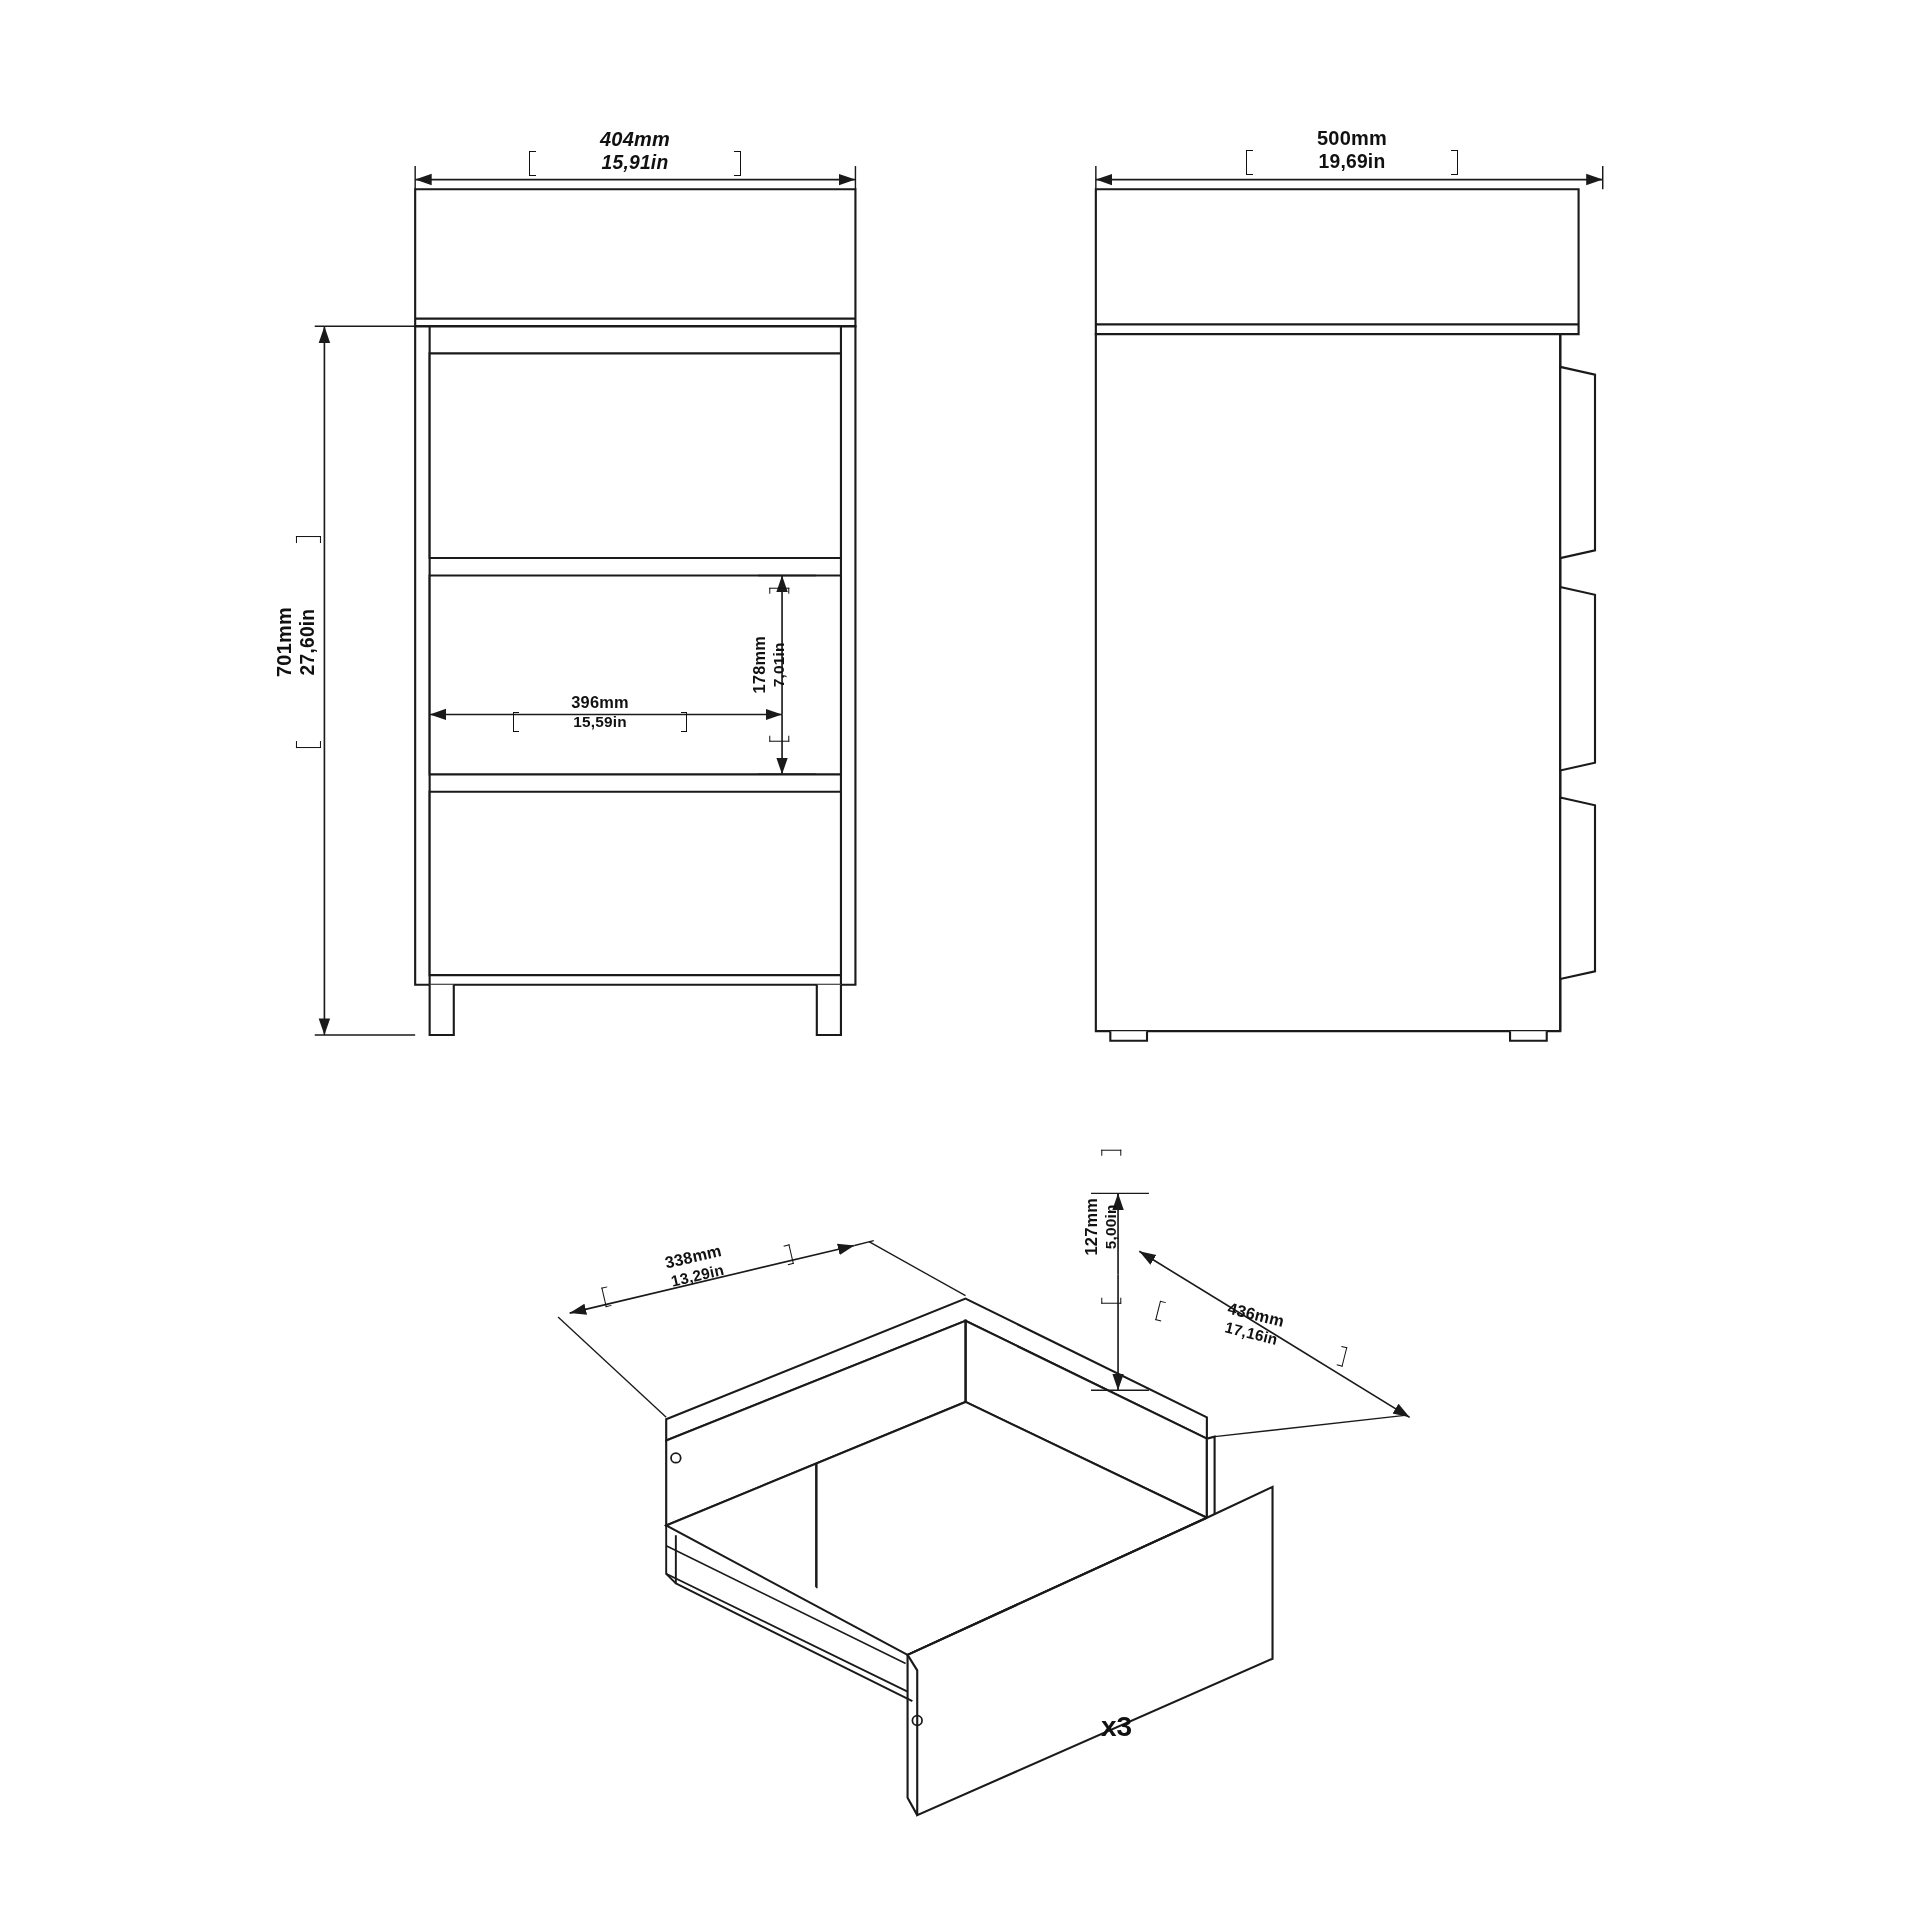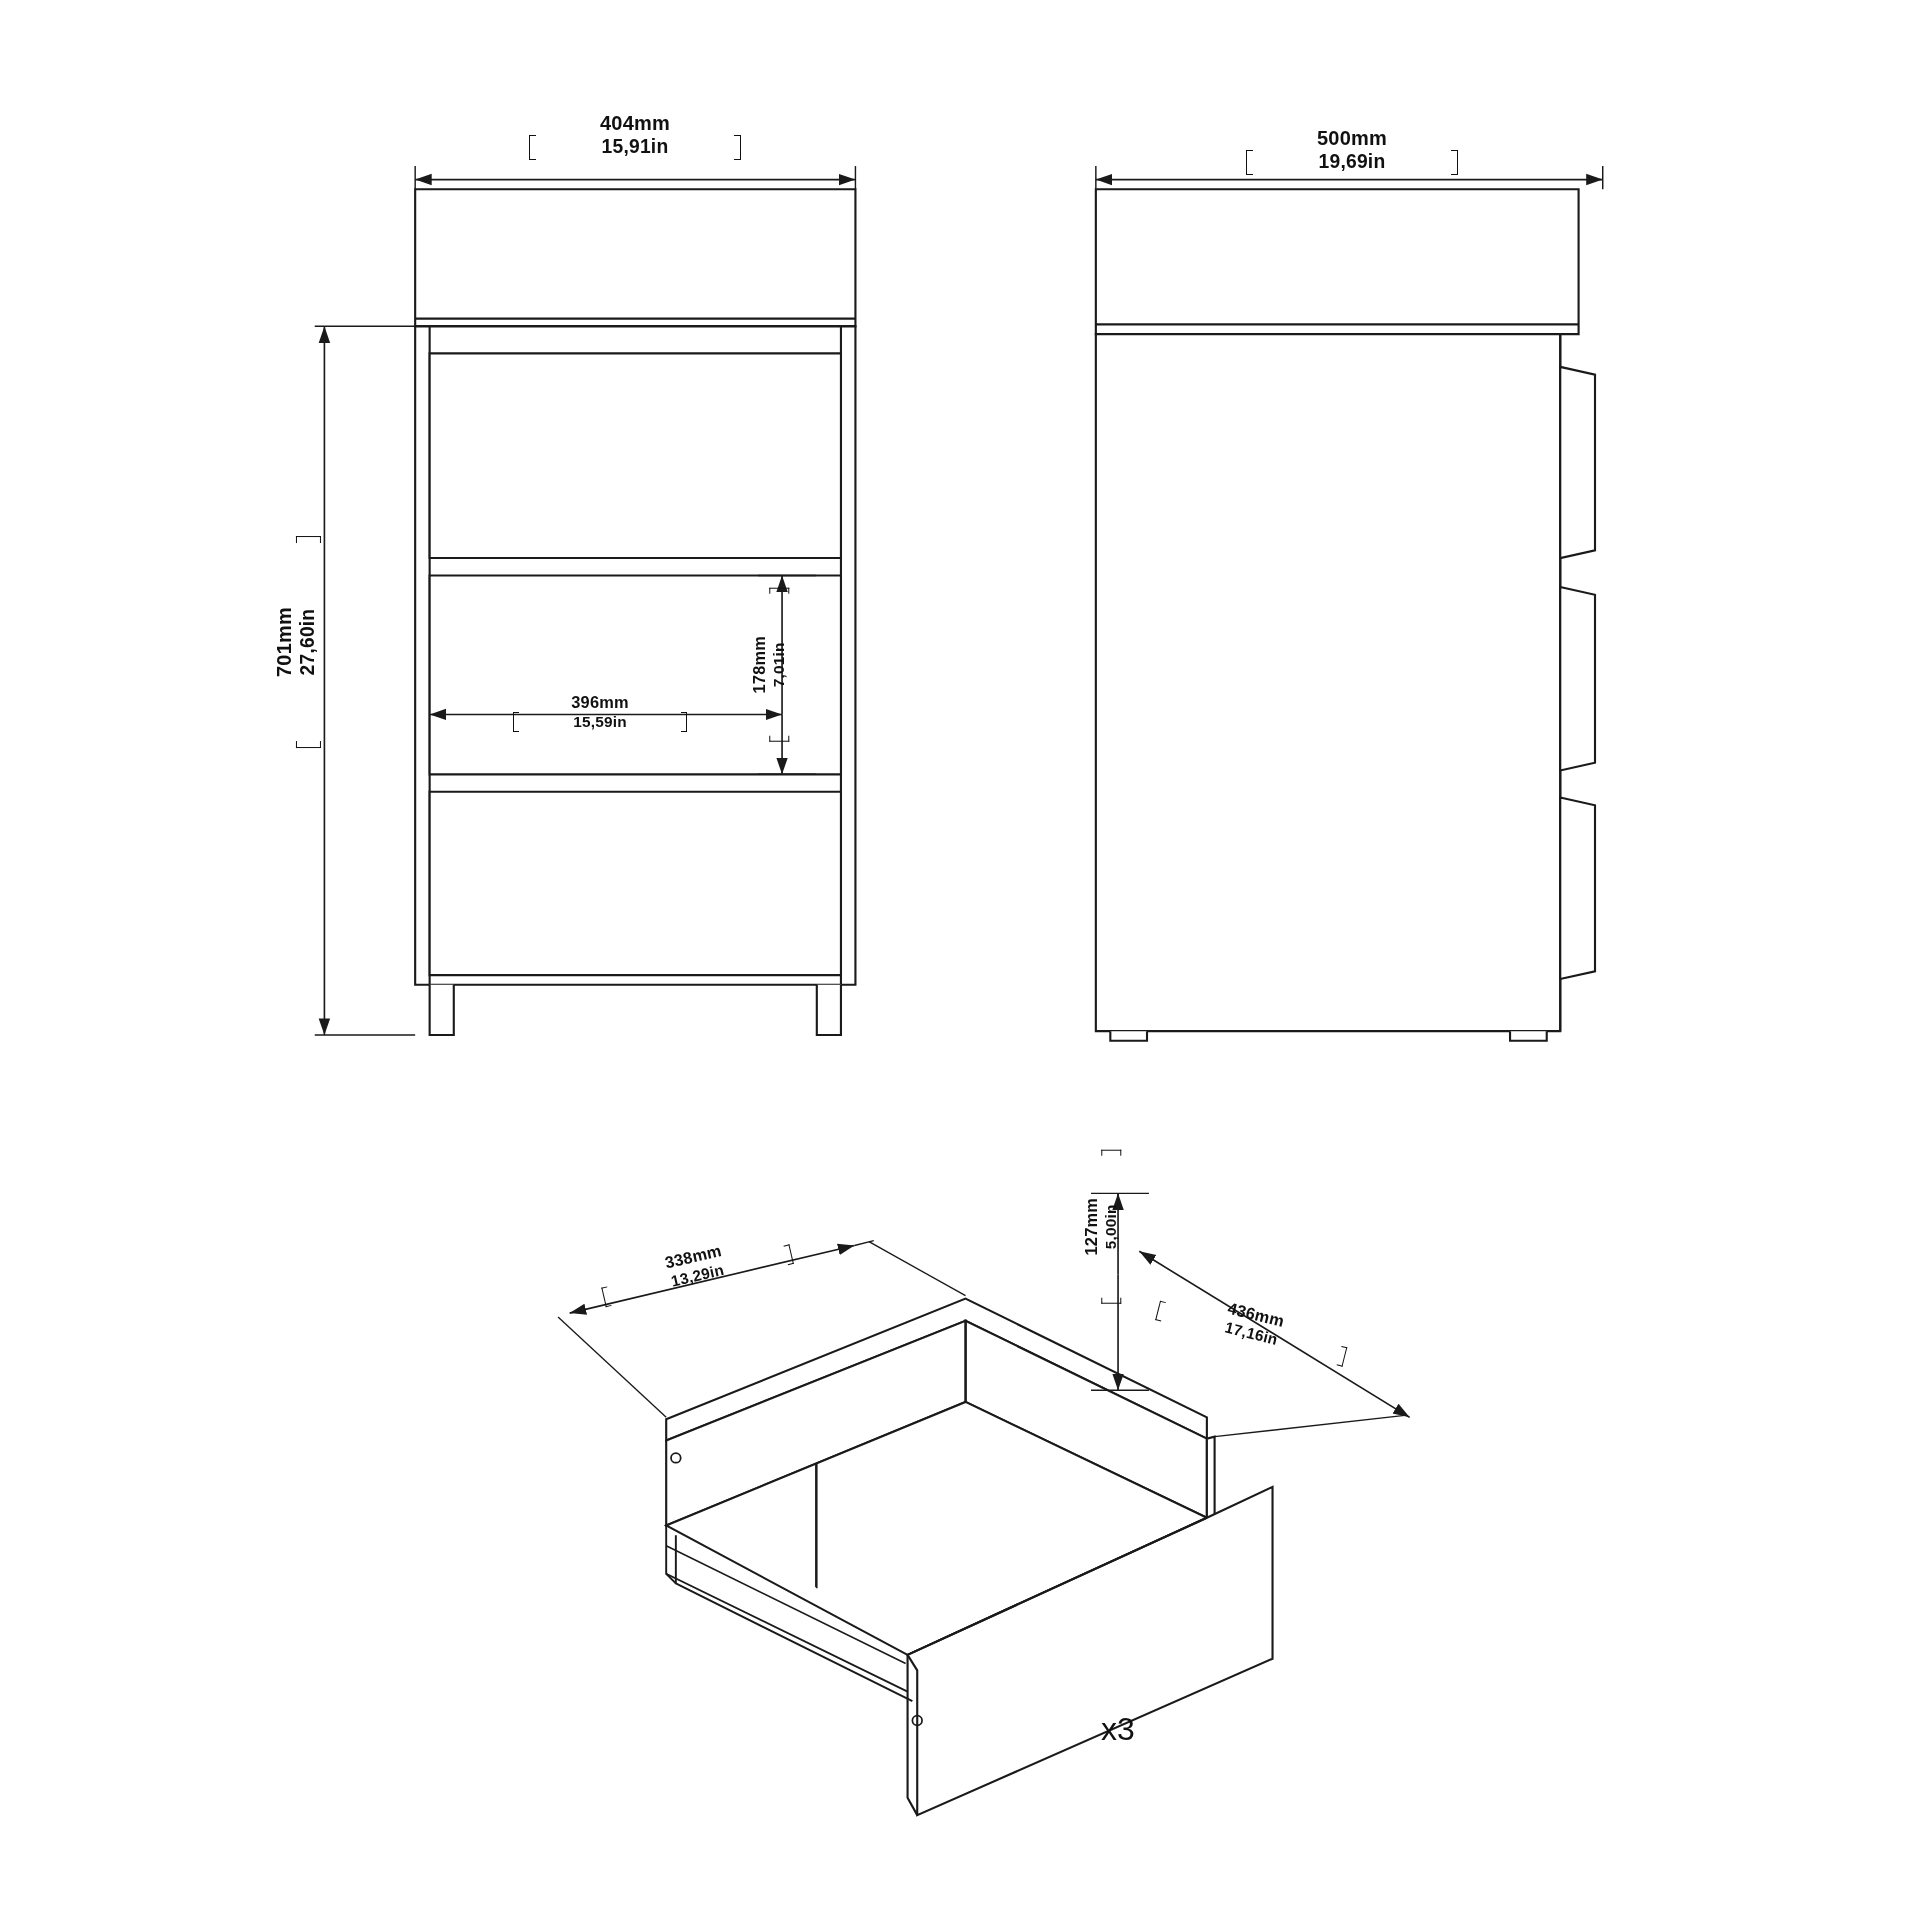--- a/index.html
+++ b/index.html
@@ -66,22 +66,22 @@
   .dimlabel.small .in::before,
   .dimlabel.small .in::after { width: 4.8px; }
 
   
   .dimlabel.rot {
     transform-origin: 50% 50%;
   }
   .qty-label {
     position: absolute;
     font-family: "Liberation Sans", sans-serif;
-    font-weight: normal;
-    font-size: 32px;
+    font-weight: bold;
+    font-size: 28px;
     color: #111111;
   }
 </style>
 </head>
 <body>
 
 <svg id="sheet" viewBox="0 0 2000 2000" xmlns="http://www.w3.org/2000/svg">
 
   <defs>
     <marker id="arrowStart" viewBox="0 0 12 12" refX="11" refY="6" markerWidth="11" markerHeight="11" orient="auto-start-reverse">
@@ -217,21 +217,21 @@
 
     <g>
       <path d="M 1180 1296 L 1460 1468" stroke-width="1.7" marker-start="url(#arrowStart)" marker-end="url(#arrowEnd)"></path>
       <path d="M 1256 1484 L 1462 1470" stroke-width="0"></path>
       <path d="M 1258 1488 L 1455 1466" stroke-width="1.4"></path>
     </g>
 
   </g>
 </svg>
 
-<div class="dimlabel" style="left:529px; top:112px; width:212px;">
+<div class="dimlabel" style="left:529px; top:128px; width:212px;font-style:italic;">
   <span class="mm">404mm</span>
   <span class="in">15,91in</span>
 </div>
 
 <div class="dimlabel rot" style="left:191px; top:618px; width:212px; transform: rotate(-90deg);">
   <span class="mm">701mm</span>
   <span class="in">27,60in</span>
 </div>
 
 <div class="dimlabel small" style="left:513px; top:693px; width:174px;">

